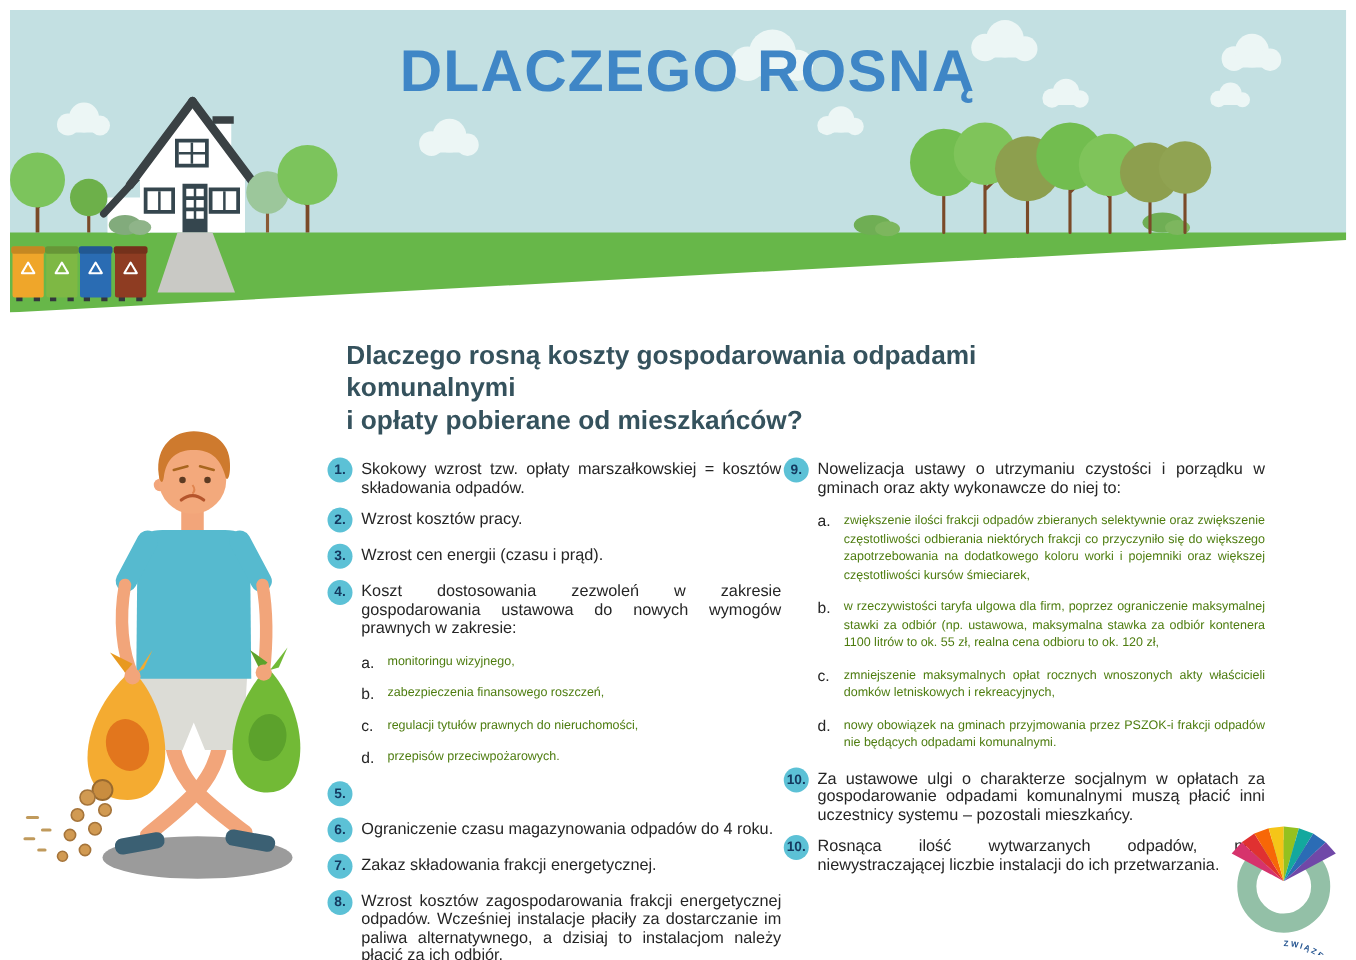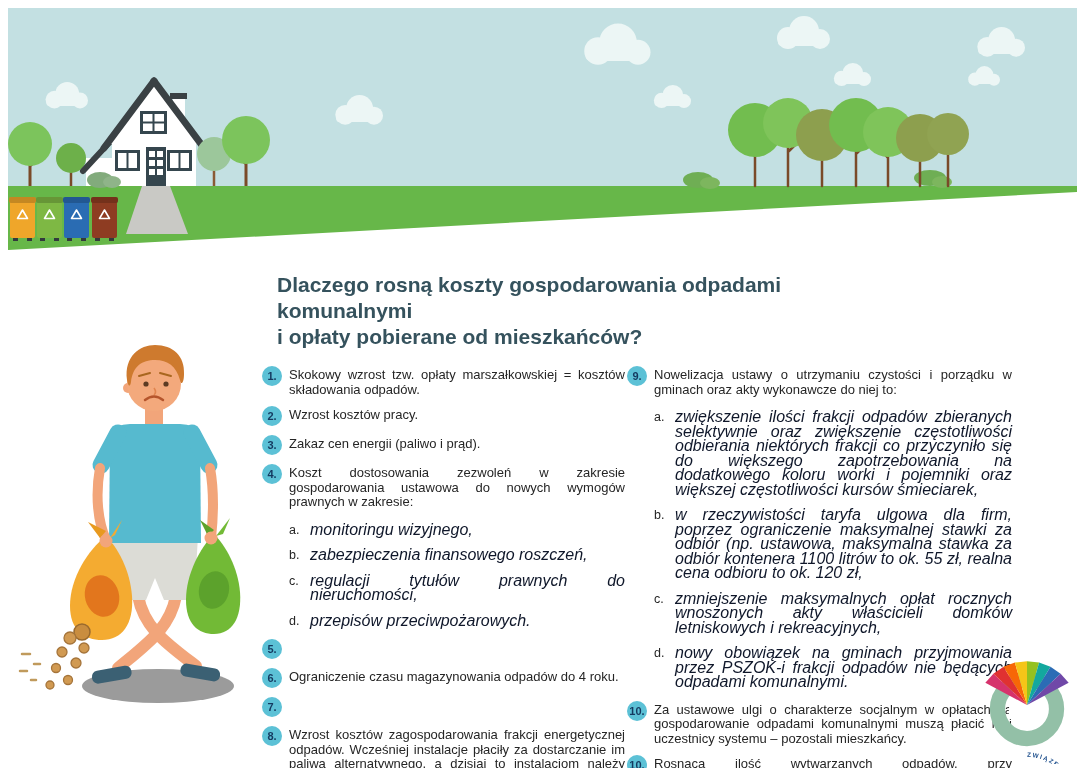--- a/index.html
+++ b/index.html
@@ -28,21 +28,21 @@
     flex:0 0 auto;min-width:20px;height:20px;border-radius:11px;
     background:#5cc1d6;color:#14395f;font-weight:bold;font-size:11px;
     display:flex;align-items:center;justify-content:center;padding:0 2px;
     box-sizing:border-box;
   }
   .itxt{
     font-size:13px;line-height:14.5px;color:#252525;text-align:justify;
     padding-top:2px;
   }
   .letter{flex:0 0 14px;font-size:12.5px;line-height:14.5px;color:#252525;}
-  .stxt{font-size:16px;line-height:14.5px;color:#0f172a;text-align:justify;font-style:italic;}
+  .stxt{font-size:10px;line-height:14.5px;color:#4d7c0f;text-align:justify;}
   .char-wrap{position:absolute;left:18px;top:338px;width:245px;height:412px;}
   .logo-wrap{position:absolute;left:972px;top:654px;width:110px;height:110px;}
 </style>
 </head>
 <body>
 
 <div class="hdr-wrap">
   <svg width="1069" height="242" viewBox="0 0 1069 242">
 
     <rect x="0" y="0" width="1069" height="179" fill="#c3e0e2"></rect>
@@ -201,20 +201,21 @@
         <rect x="0" y="3" width="25" height="38" rx="2" fill="#8e3c22"></rect>
         <rect x="-1" y="0" width="27" height="6" rx="2" fill="#8e3c22"></rect>
         <rect x="-1" y="0" width="27" height="6" rx="2" fill="#000000" opacity="0.18"></rect>
         <path d="M12.5,13 L17.5,21.5 L7.5,21.5 Z" fill="none" stroke="#ffffff" stroke-width="1.6" stroke-linejoin="round"></path>
       </g>
     </g>
   </svg>
 </div>
 
 <div class="title">
+  <div>DLACZEGO ROSNĄ</div>
 </div>
 
 <div class="subtitle">Dlaczego rosną koszty gospodarowania odpadami komunalnymi
 i opłaty pobierane od mieszkańców?</div>
 
 <div class="char-wrap">
   <svg width="245" height="412" viewBox="0 0 245 412">
     <ellipse cx="140" cy="348" rx="76" ry="17" fill="#9b9b9b"></ellipse>
 
     <path d="M158,258 C152,290 130,305 100,330" stroke="#f2a57a" stroke-width="12" fill="none" stroke-linecap="round"></path>
@@ -288,21 +289,21 @@
   <div class="row">
       <span class="badge">1.</span>
       <span class="itxt">Skokowy wzrost tzw. opłaty marszałkowskiej = kosztów składowania odpadów.</span>
     </div>
   <div class="row">
       <span class="badge">2.</span>
       <span class="itxt">Wzrost kosztów pracy.</span>
     </div>
   <div class="row">
       <span class="badge">3.</span>
-      <span class="itxt">Zakaz cen energii (paliwo i prąd).</span>
+      <span class="itxt">Wzrost cen energii (czasu i prąd).</span>
     </div>
   <div class="row" style="margin-bottom:13px;">
       <span class="badge">4.</span>
       <span class="itxt">Koszt dostosowania zezwoleń w zakresie gospodarowania ustawowa do nowych wymogów prawnych w zakresie:</span>
     </div>
   <div class="row sub">
       <span class="letter">a.</span>
       <span class="stxt">monitoringu wizyjnego,</span>
     </div>
   <div class="row sub">
@@ -319,20 +320,21 @@
     </div>
   <div class="row">
       <span class="badge">5.</span>
     </div>
   <div class="row">
       <span class="badge">6.</span>
       <span class="itxt">Ograniczenie czasu magazynowania odpadów do 4 roku.</span>
     </div>
   <div class="row">
       <span class="badge">7.</span>
+      <span class="itxt">Zakaz składowania frakcji energetycznej.</span>
     </div>
   <div class="row">
       <span class="badge">8.</span>
       <span class="itxt">Wzrost kosztów zagospodarowania frakcji energetycznej odpadów. Wcześniej instalacje płaciły za dostarczanie im paliwa alternatywnego, a dzisiaj to instalacjom należy płacić za ich odbiór.</span>
     </div>
 </div>
 
 <div class="col col-right">
   <div class="row" style="margin-bottom:13px;">
       <span class="badge">9.</span>

